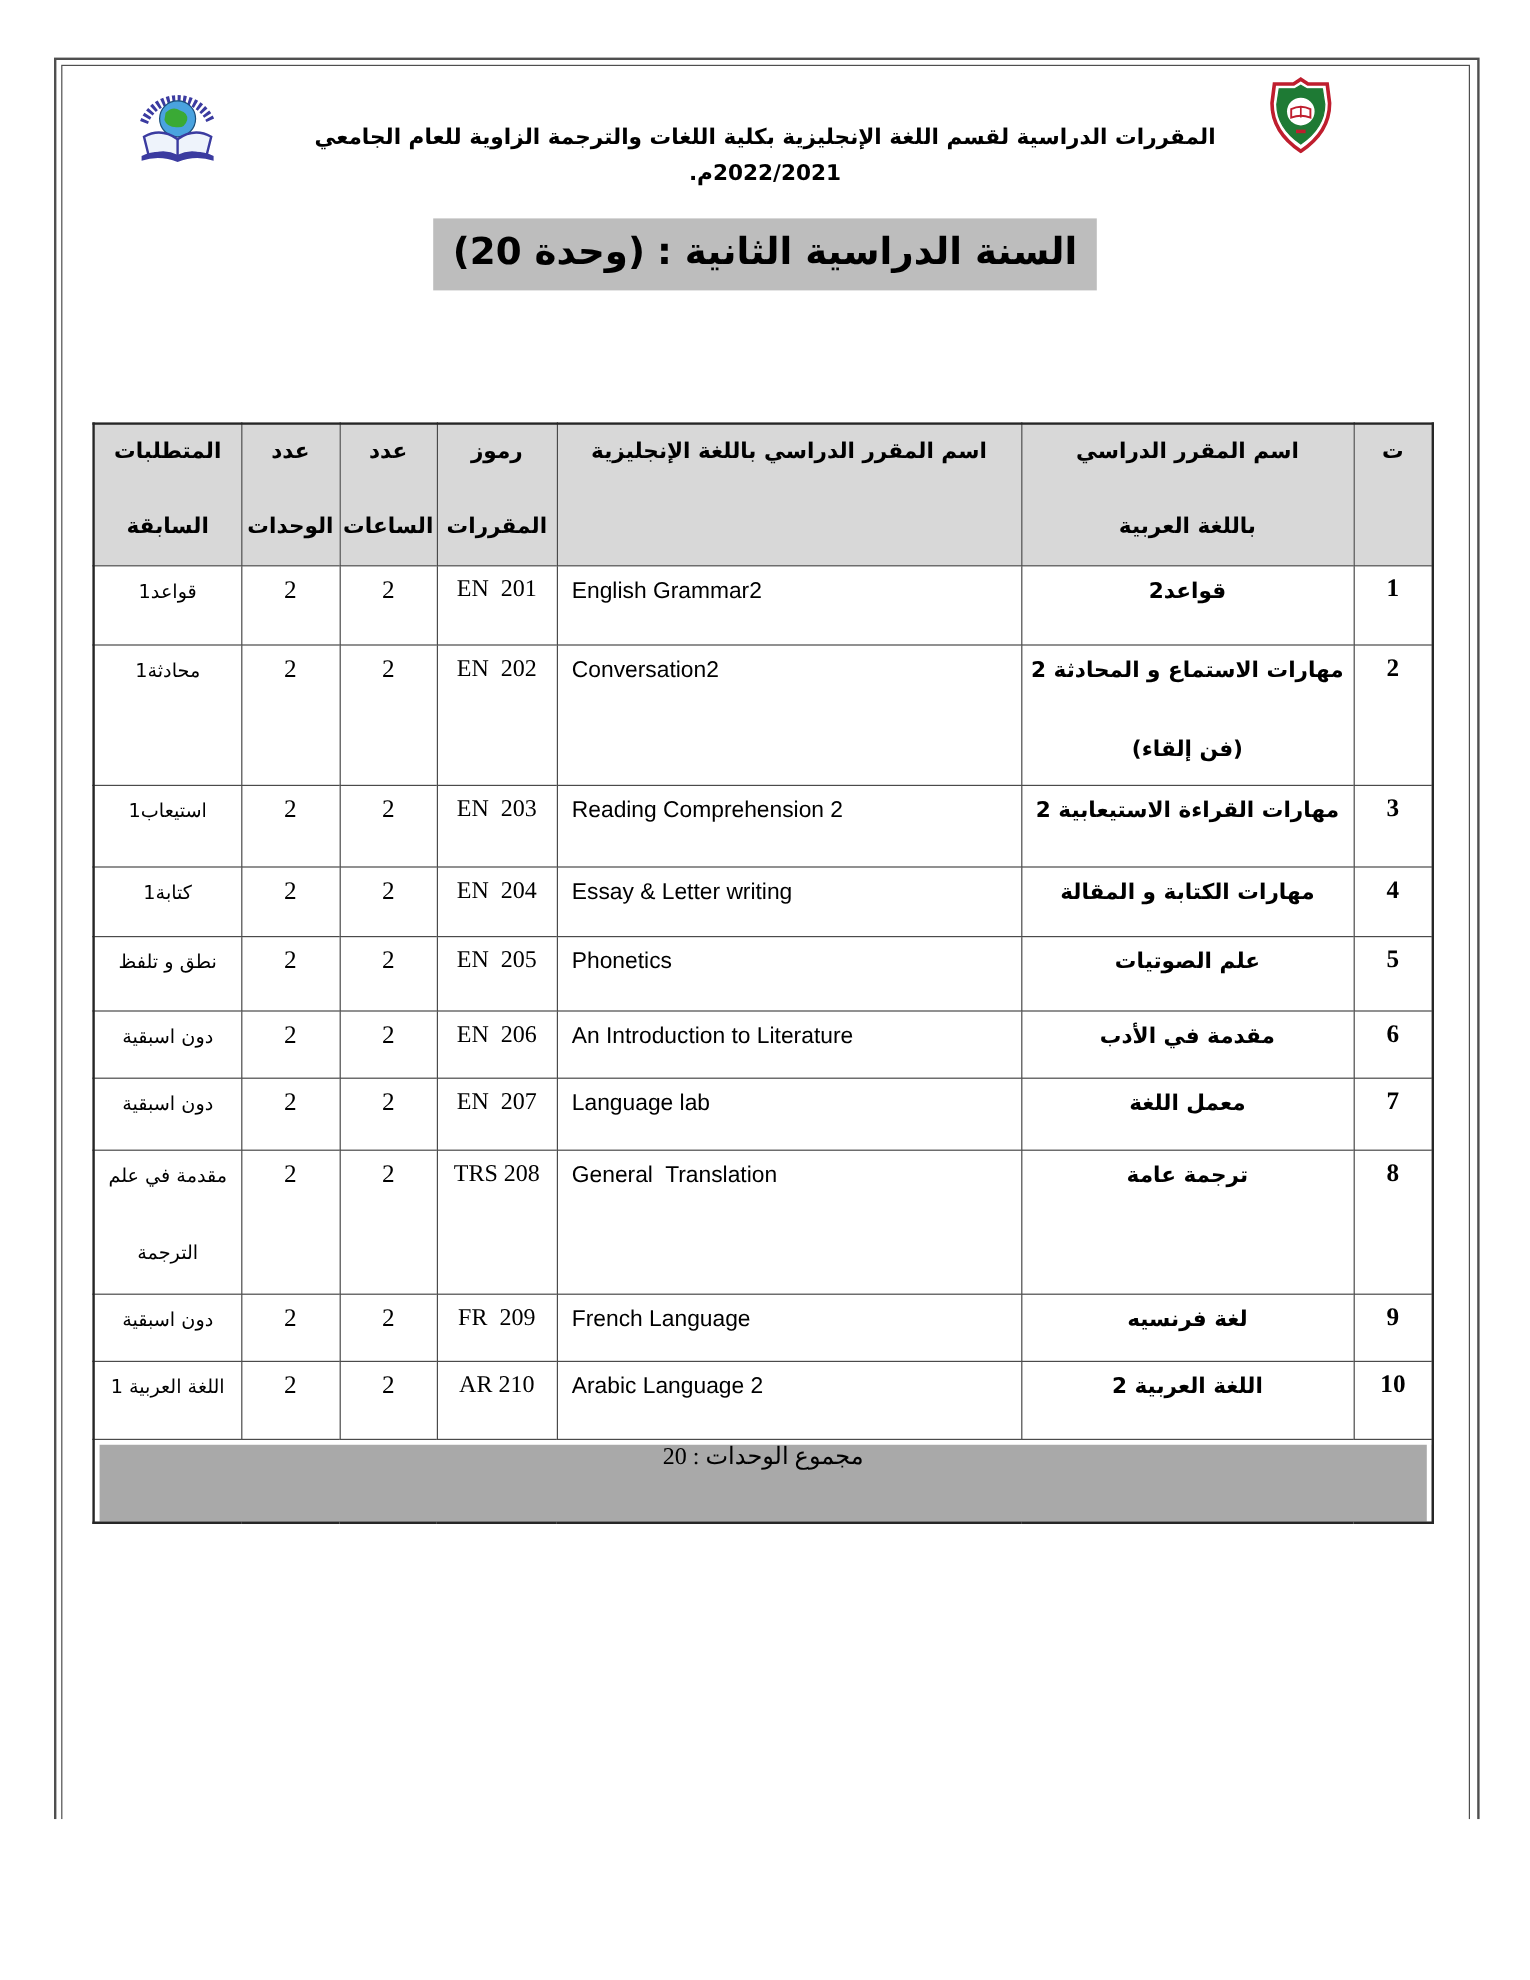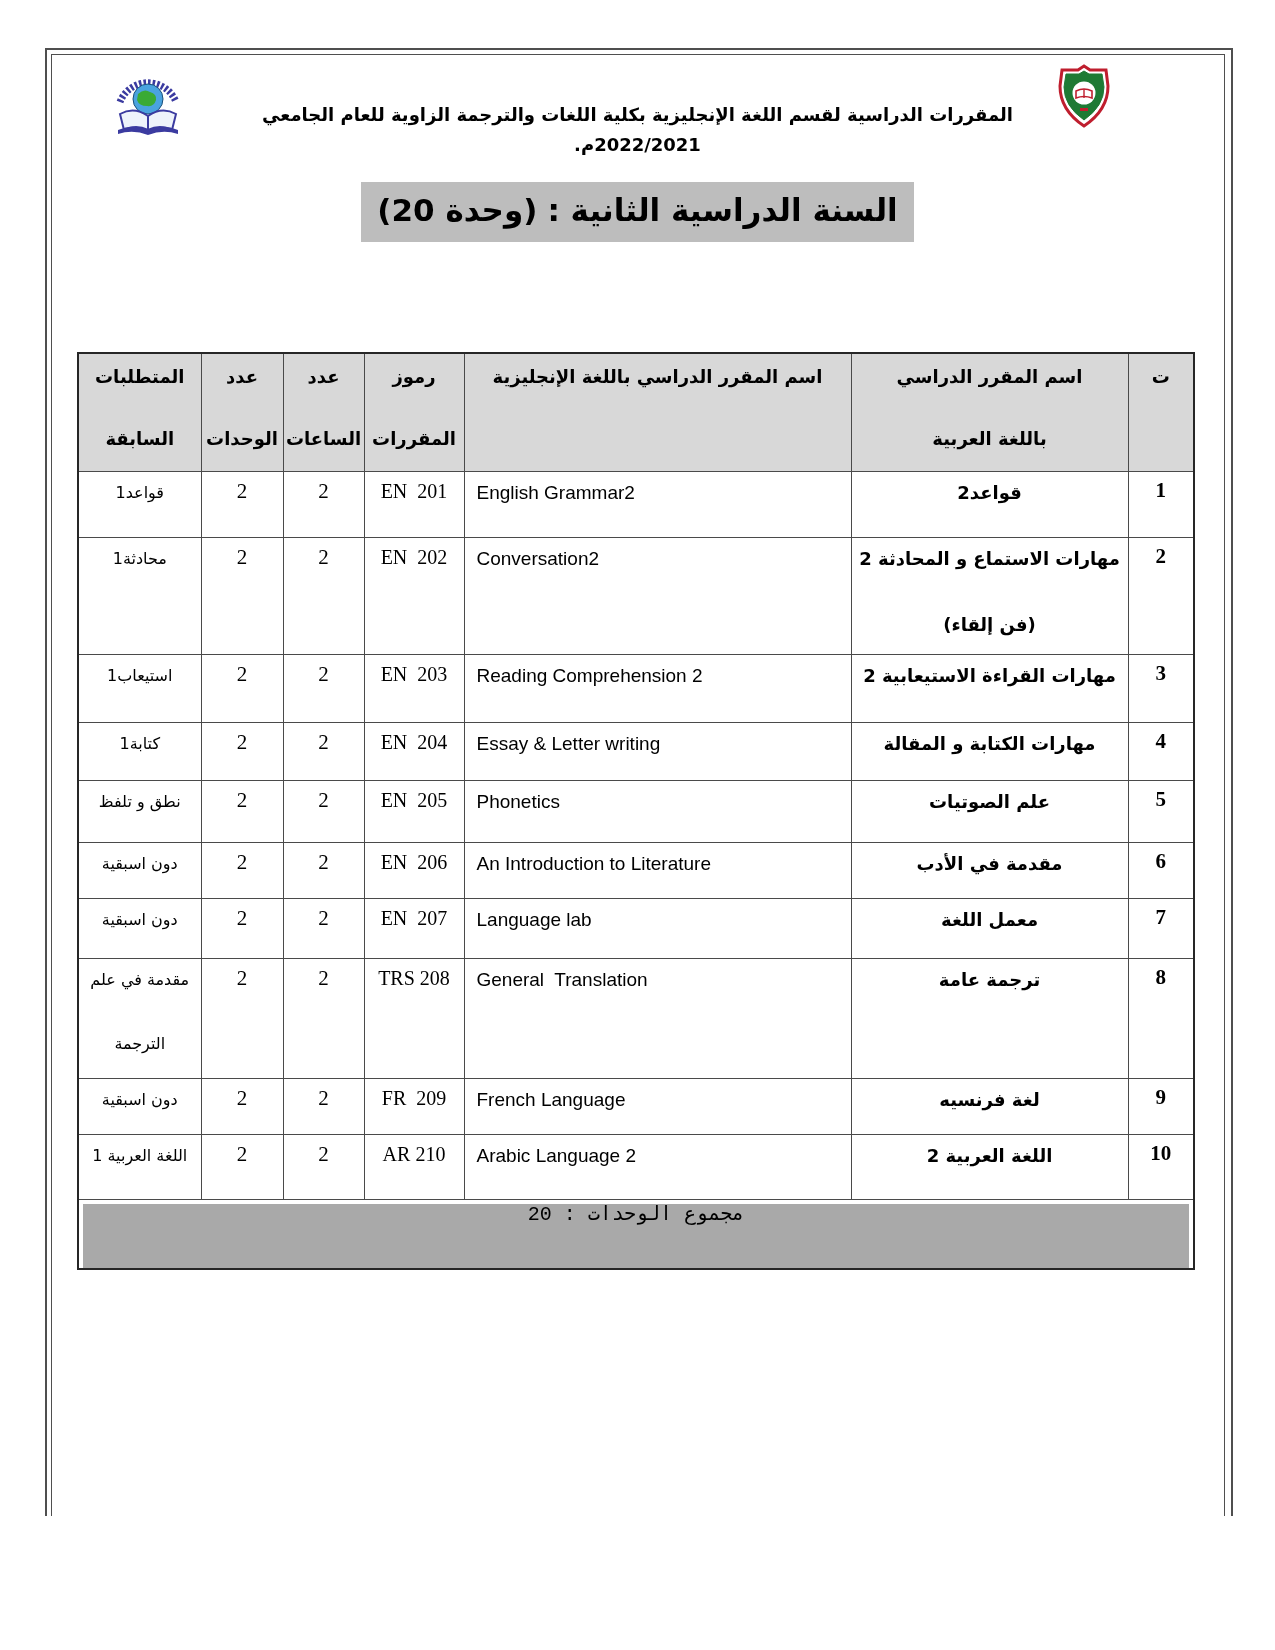--- a/index.html
+++ b/index.html
@@ -78,21 +78,21 @@
   td.c-pre{text-align:center; font-size:16px; padding-top:9px; line-height:24px;}
   td.c-pre .l1, td.c-pre .l2{display:block; white-space:nowrap;}
   td.c-pre .l2{margin-top:40px;}
   td.c-pre .l2:empty{display:none;}
 
   tfoot tr{height:70px;}
   td.band{
     background:var(--band-bg,#a9a9a9); border:2px solid #262626;
     box-shadow:inset 0 4px 0 0 #ffffff, inset 4px 0 0 0 #ffffff, inset -4px 0 0 0 #ffffff;
     text-align:center; font-size:20px; direction:rtl;
-    font-family:Liberation Mono, monospace;
+    font-family:Liberation Serif, serif;
   }
 
   .page-number{
     position:absolute; left:1098px; top:1548px; width:40px; text-align:center;
     font-family:"Liberation Serif", serif; font-size:19px;
   }
 </style>
 </head>
 <body>
 

